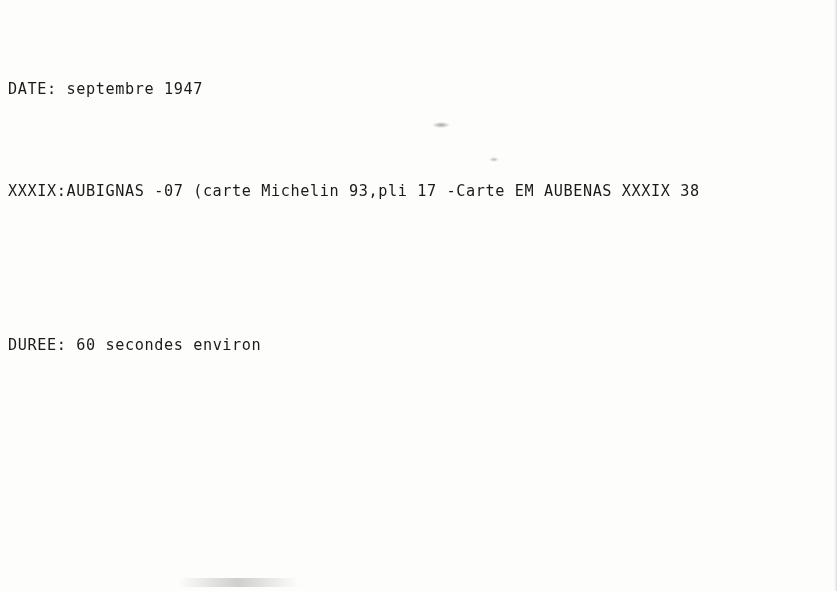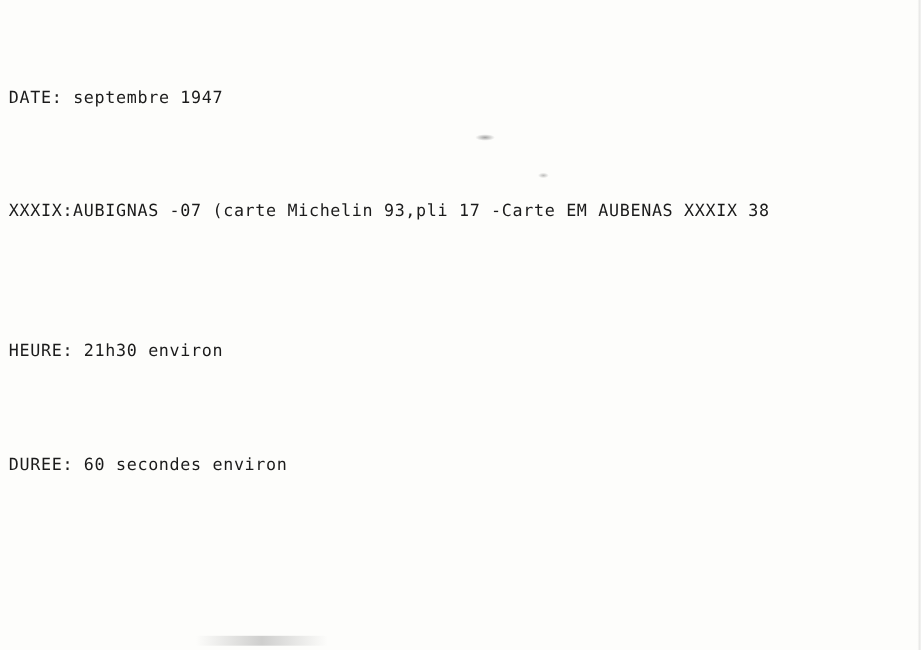--- a/index.html
+++ b/index.html
@@ -82,21 +82,20 @@
 
 <div class="page">
 
   <div class="doc">
 
     <div class="line"><span class="lbl">DATE</span><span>: </span><span>septembre 1947</span></div>
 
     <div class="line"><span class="lbl">XXXIX</span><span>:</span><span>AUBIGNAS -07 (carte Michelin 93,pli 17 -Carte EM AUBENAS XXXIX 38</span></div>
 
 
-    <div class="line"><span class="lbl">HEURE</span><span>: </span><span>21h30 environ</span></div>
 
     <div class="line"><span class="lbl">DUREE</span><span>: </span><span>60 secondes environ</span></div>
 
     <div class="line"></div>
 
     
 
     
 
     

